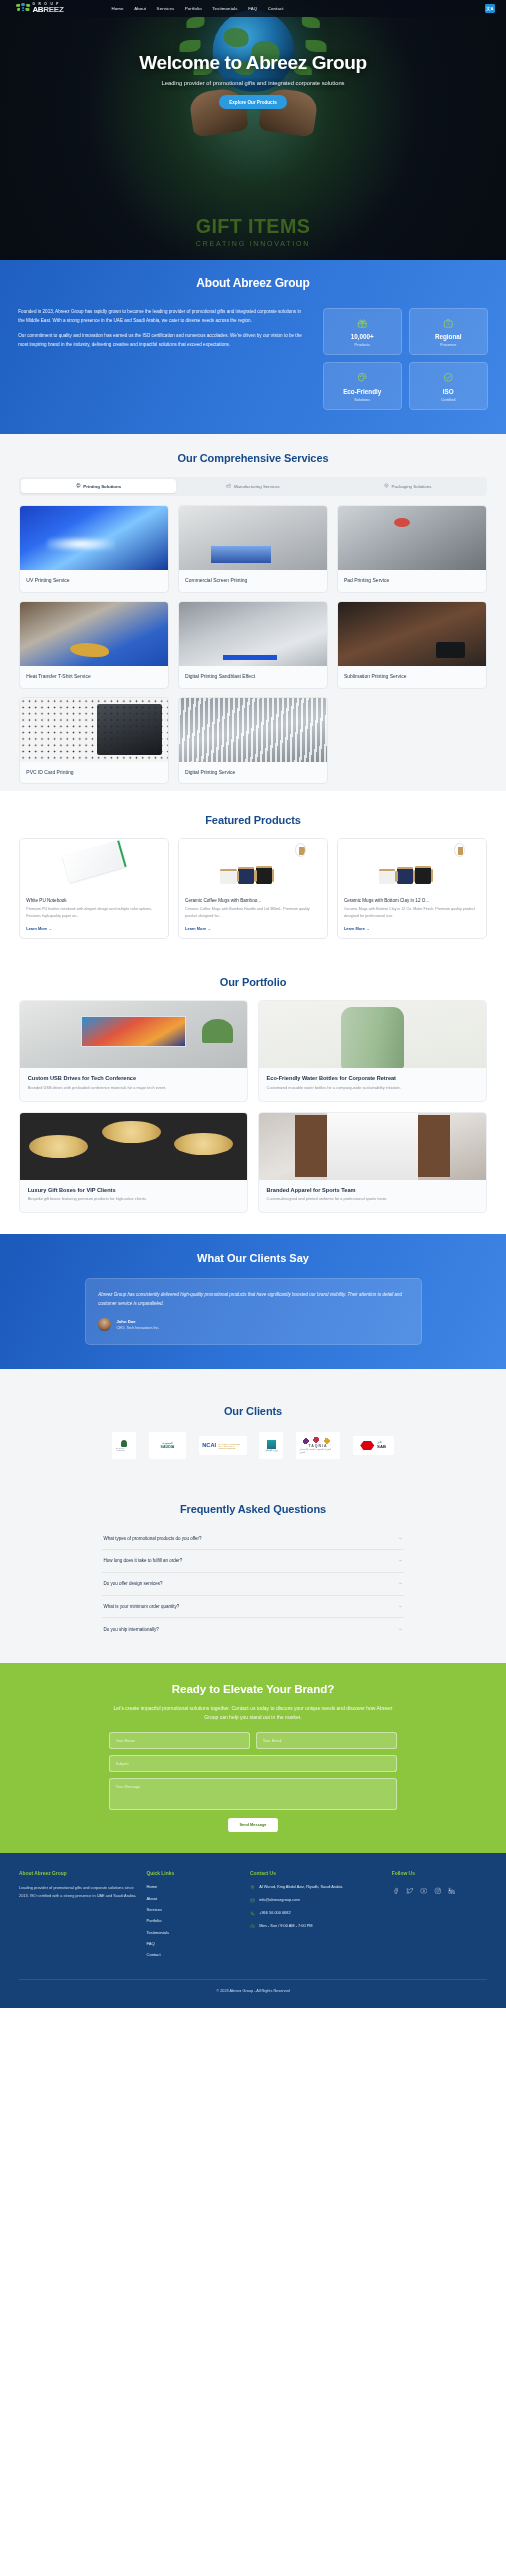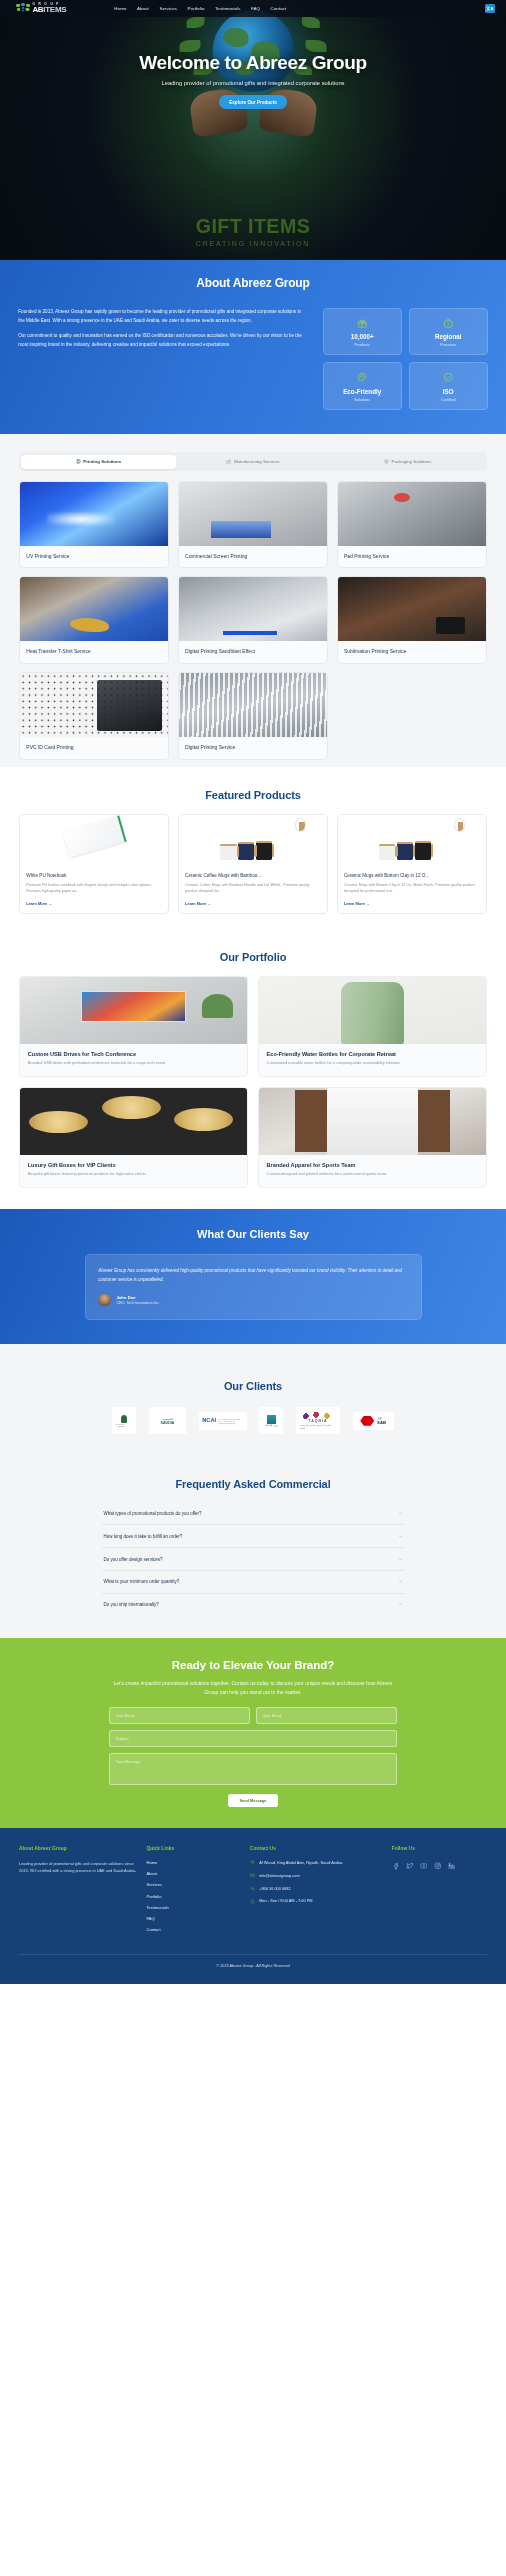--- a/index.html
+++ b/index.html
@@ -339,21 +339,21 @@
         <i class="dot" style="width:3.5px;height:3.5px;left:5.6px;top:0.7px;"></i>
         <i class="dot" style="width:2.1px;height:2.1px;left:6.3px;top:4.9px;"></i>
         <i class="dot" style="width:1.4px;height:1.4px;left:6.7px;top:7.7px;"></i>
         <i class="leaf" style="width:4.2px;height:2.8px;left:0.7px;top:2.1px;"></i>
         <i class="leaf" style="width:4.2px;height:2.8px;left:10.5px;top:2.1px;transform:scaleX(-1);"></i>
         <i class="leaf" style="width:3.5px;height:2.1px;left:1.4px;top:6.3px;"></i>
         <i class="leaf" style="width:3.5px;height:2.1px;left:10.5px;top:6.3px;transform:scaleX(-1);"></i>
       </span>
       <span class="brand-text">
         <span class="brand-grp">G R O U P</span>
-        <span class="ab">AB</span><span class="reez">ITEMS</span>
+        <span class="ab">AB</span><span class="reez">REEZ</span>
       </span>
     </div>
     <div class="nav-links">
       <a>Home</a>
       <a>About</a>
       <a>Services</a>
       <a>Portfolio</a>
       <a>Testimonials</a>
       <a>FAQ</a>
       <a>Contact</a>
@@ -441,20 +441,21 @@
               </svg>
           </div>
           <div class="stat-v">ISO</div>
           <div class="stat-l">Certified</div>
         </div>
       </div>
     </div>
   </div>
 
   <div class="sec">
+    <div class="sec-title">Our Comprehensive Services</div>
     <div class="wrap">
       <div class="tabs">
         <div class="tab active">
           <span><svg viewBox="0 0 24 24">
                 <rect x="6" y="3" width="12" height="5"></rect>
                 <rect x="3" y="8" width="18" height="8" rx="1"></rect>
                 <rect x="6" y="16" width="12" height="5"></rect>
               </svg></span>
           <span>Printing Solutions</span>
         </div>
@@ -654,21 +655,21 @@
         <span style="width:14px;height:9.8px;background:#db0011;display:block;clip-path:polygon(0 50%,25% 0,75% 0,100% 50%,75% 100%,25% 100%);"></span>
         <span style="display:flex;flex-direction:column;">
           <span class="cl-sm" style="color:#1f2933;">الأول</span>
           <span class="cl-txt" style="color:#1f2933;font-size:4.2px;">SAB</span>
         </span>
       </div>
     </div>
   </div>
 
   <div class="sec" style="padding-top:18.3px;padding-bottom:22.5px;">
-    <div class="sec-title">Frequently Asked Commercial</div>
+    <div class="sec-title">Frequently Asked Questions</div>
     <div class="faq-list">
       <div class="faq-item">
         <span class="faq-q">What types of promotional products do you offer?</span>
         <svg class="chev" viewBox="0 0 24 24">
             <path d="M6 9l6 6 6-6"></path>
           </svg>
       </div>
       <div class="faq-item">
         <span class="faq-q">How long does it take to fulfill an order?</span>
         <svg class="chev" viewBox="0 0 24 24">

